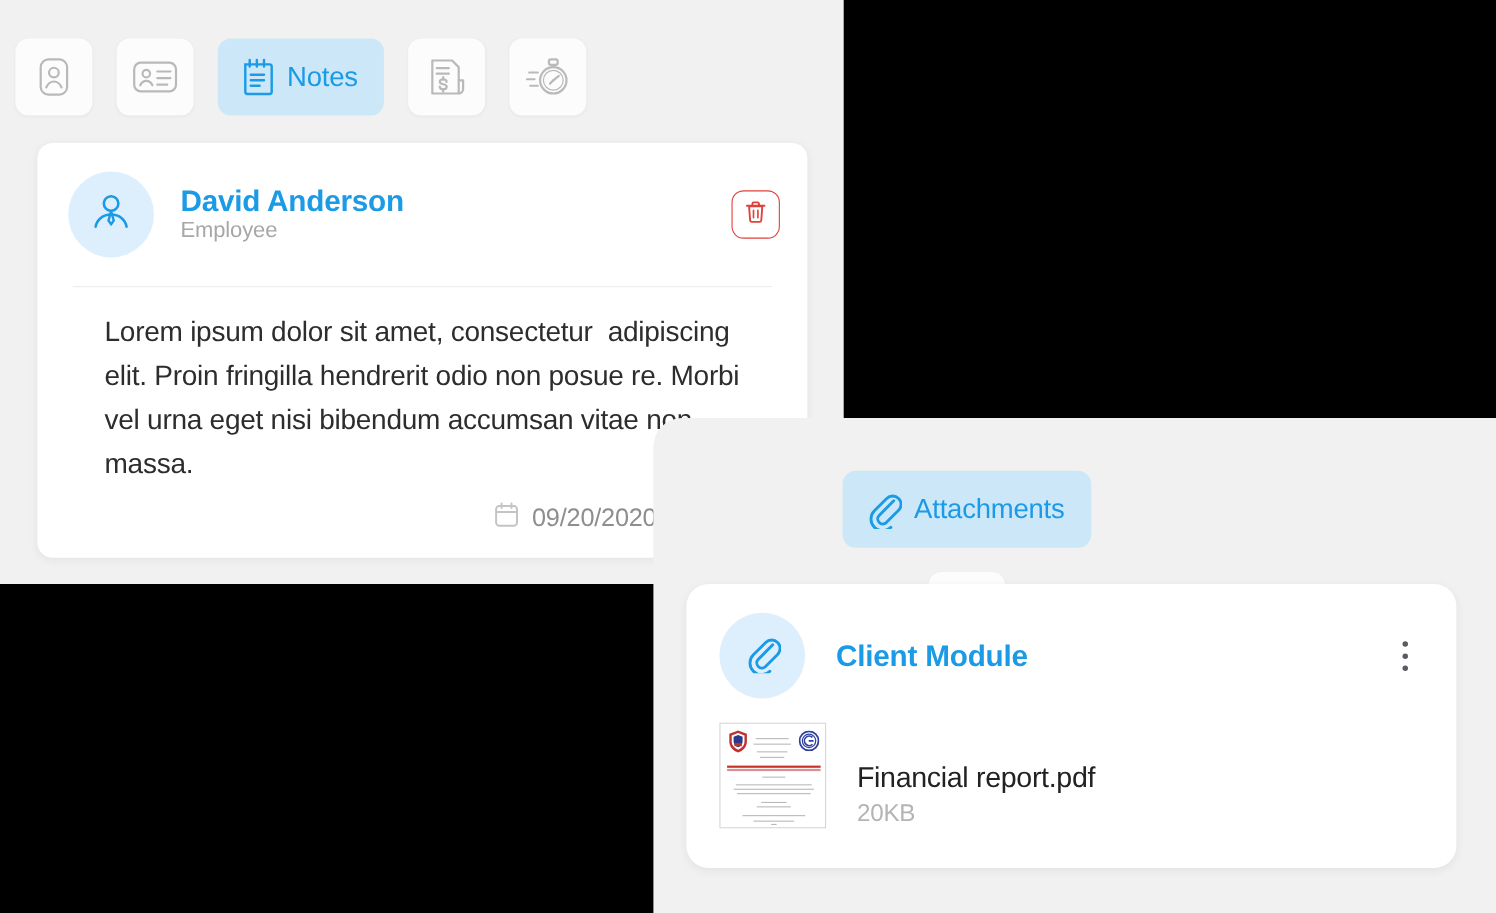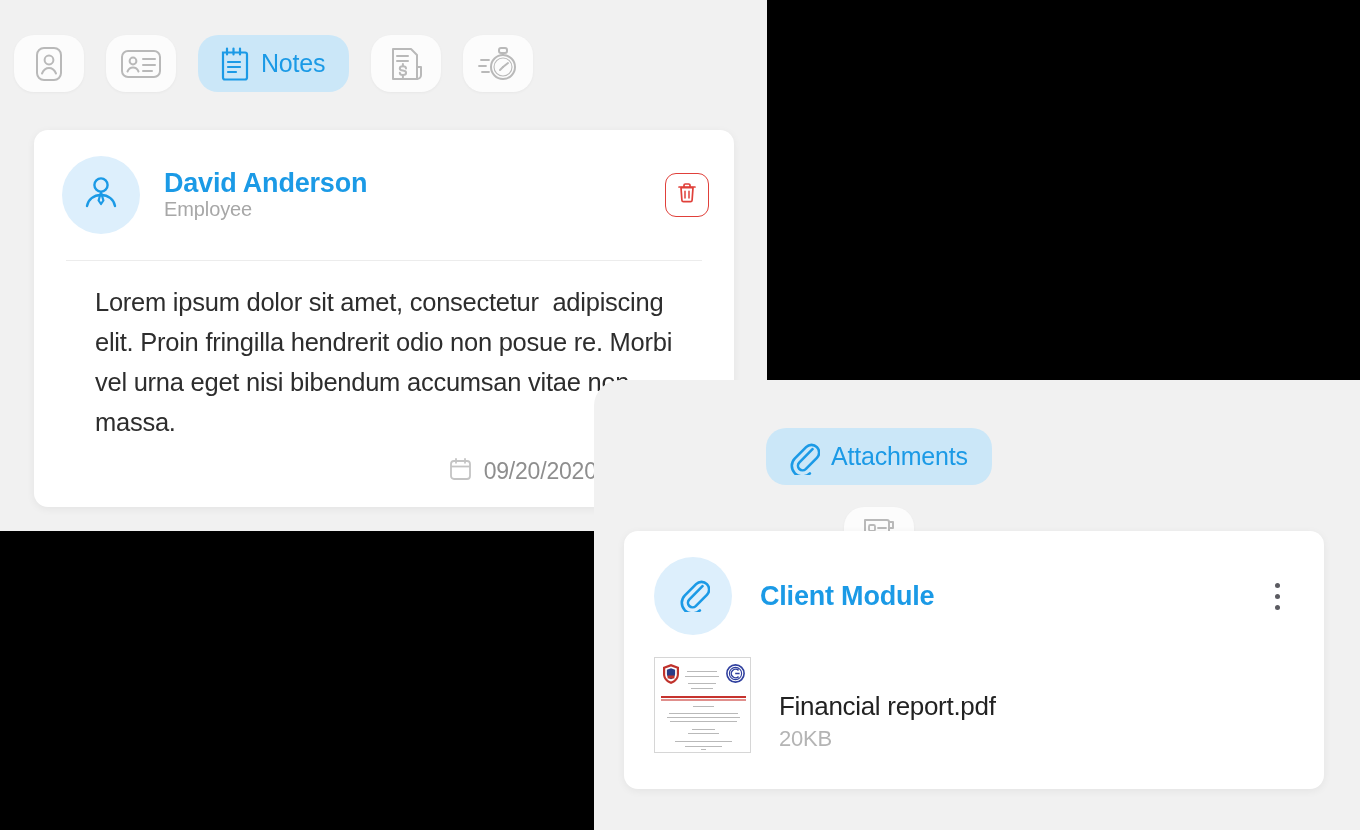--- a/index.html
+++ b/index.html
@@ -48,23 +48,23 @@
     top: 55px;
     gap: 22px;
   }
   #attachments-tab-strip {
     left: 172px;
     top: 48px;
     gap: 22px;
     flex-direction: column;
   }
   .tab {
-    height: 57px;
+    height: 70px;
     min-width: 70px;
-    border-radius: 20px;
+    border-radius: 12px;
     background: #fcfcfc;
     box-shadow: 0 1px 3px rgba(0,0,0,0.045);
     display: flex;
     align-items: center;
     justify-content: center;
     gap: 11px;
     box-sizing: border-box;
     padding: 0;
     cursor: pointer;
   }
@@ -180,21 +180,21 @@
   }
 
   
   #attachment-card {
     position: absolute;
     left: 624px;
     top: 531px;
     width: 700px;
     height: 258px;
     background: #ffffff;
-    border-radius: 14px;
+    border-radius: 20px;
     box-shadow: 0 2px 9px rgba(0,0,0,0.06);
     box-sizing: border-box;
   }
   #attachment-header {
     position: absolute;
     left: 0; top: 0; right: 0;
     height: 130px;
     display: flex;
     align-items: center;
     padding: 0 34px 0 30px;

